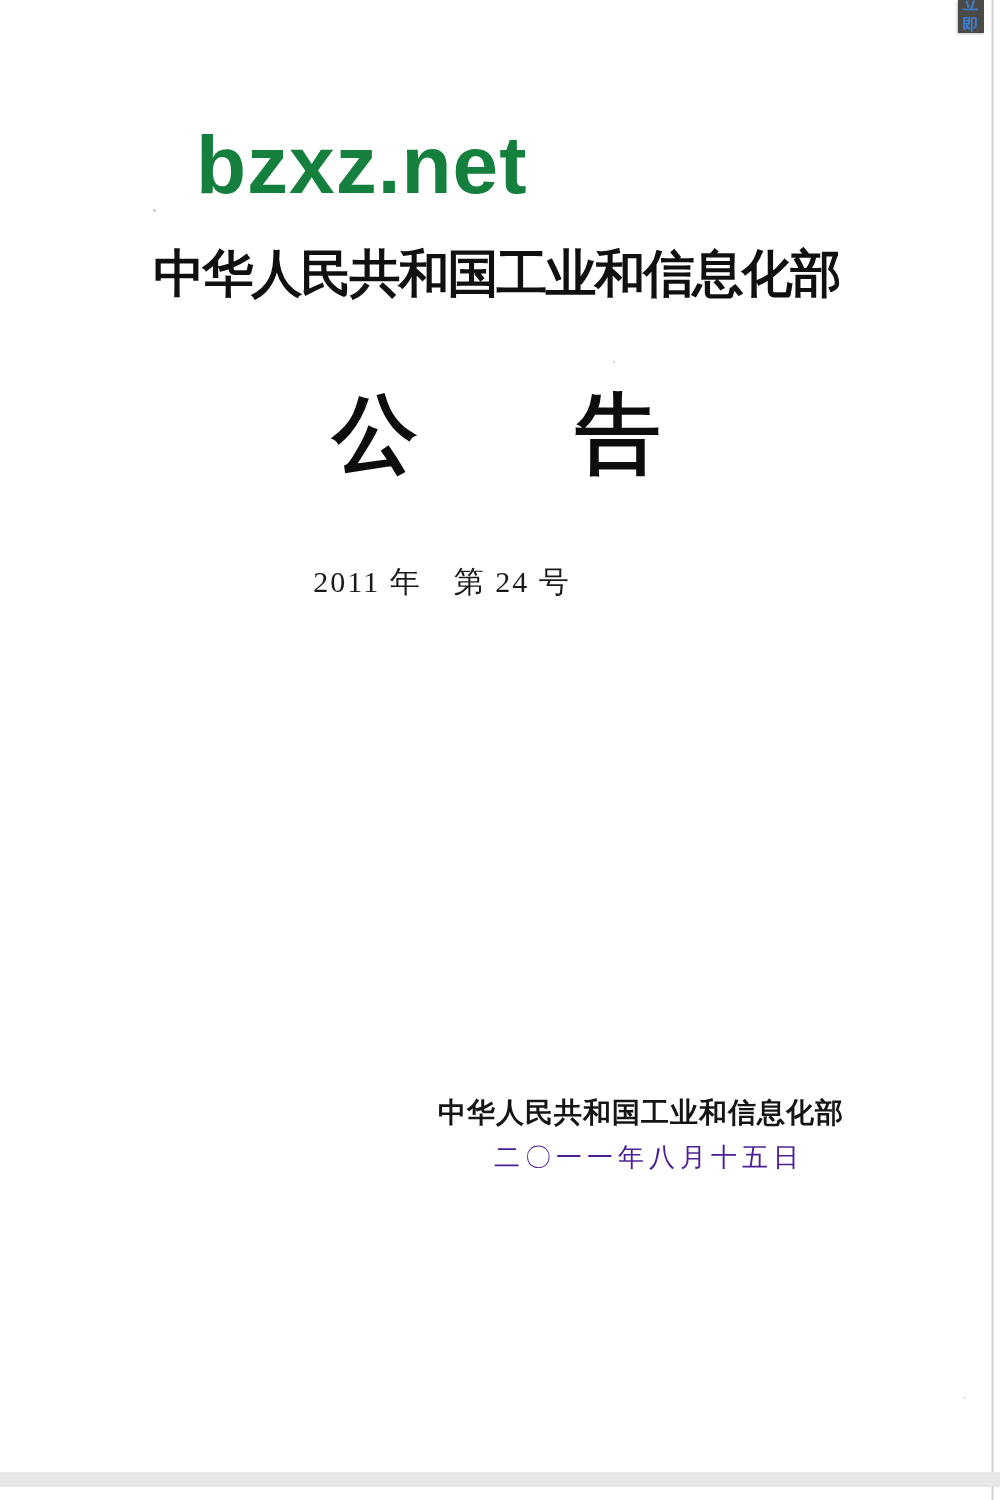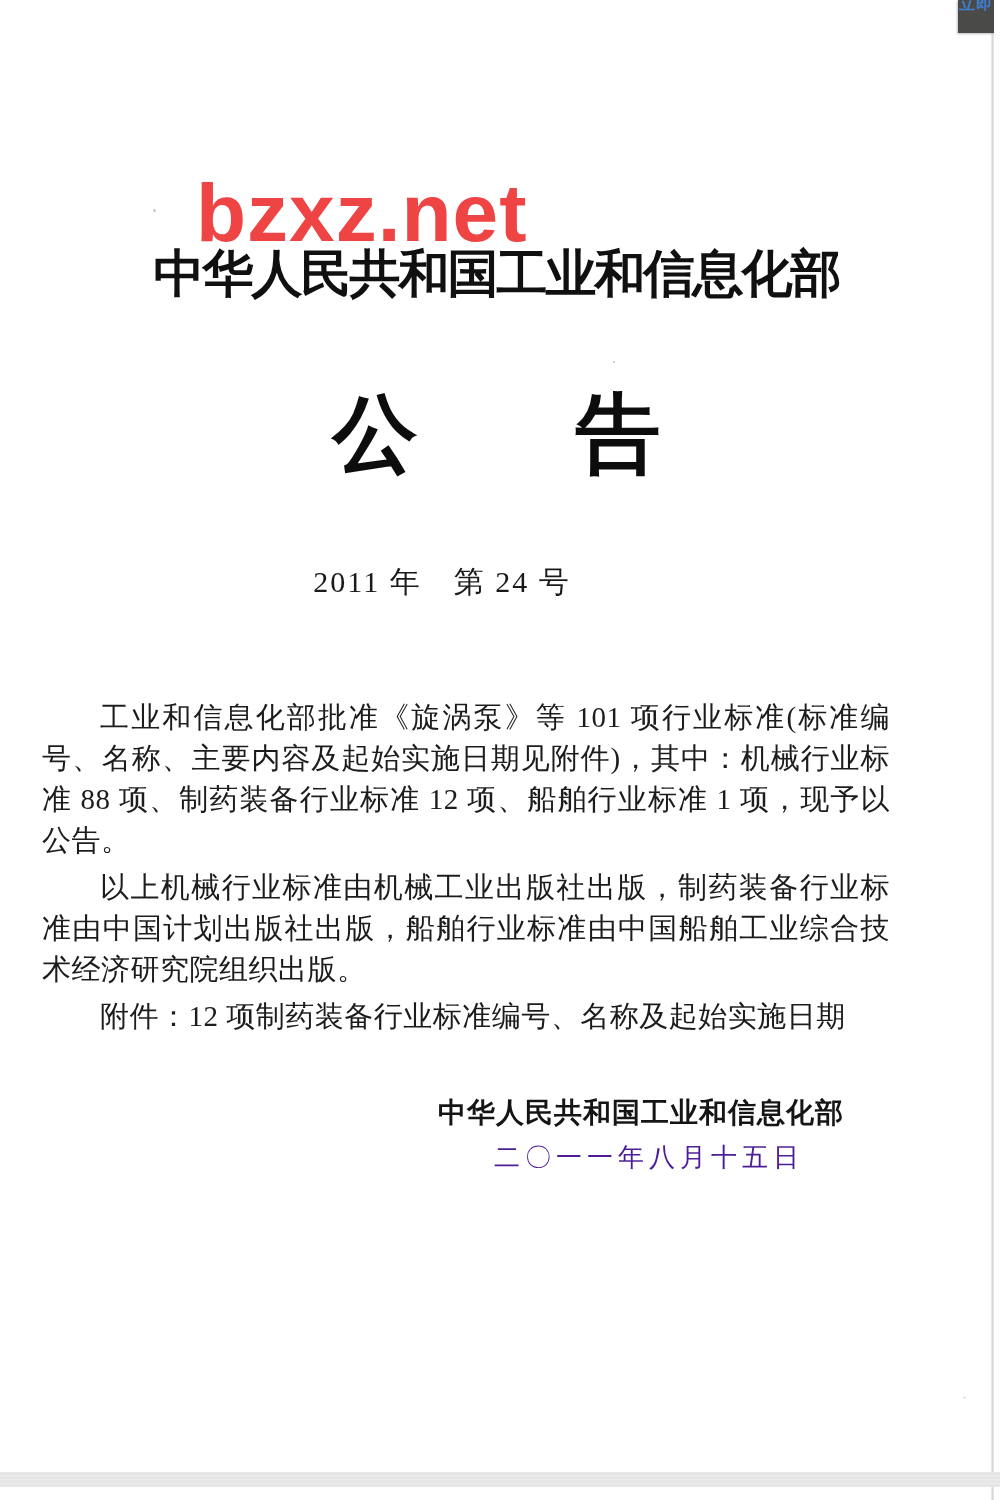--- a/index.html
+++ b/index.html
@@ -26,43 +26,42 @@
     position: absolute; left: 0; right: 0;
     top: 1472px; height: 15px;
     background: repeating-linear-gradient(
       to bottom,
       #e9e9e9 0px, #e4e4e4 2px, #eeeeee 4px
     );
   }
   
   .corner-box {
     position: absolute; left: 958px; top: 0;
-    width: 36px; height: 33px;
+    width: 26px; height: 33px;
     background: #4a4a49;
     overflow: hidden;
     box-shadow: -1px 1px 2px rgba(0,0,0,0.25);
   }
   .corner-box .corner-text {
     display: block;
     margin-top: -6px;
     text-align: center;
     color: #3d7fd0;
     font-family: "Liberation Sans", sans-serif;
     font-size: 16px; font-weight: 700;
     letter-spacing: 1px;
   }
   .watermark {
     position: absolute; left: 196px; top: 118px;
     font-family: "Liberation Sans", sans-serif;
     font-weight: 700;
     font-size: 82px;
     letter-spacing: 1px;
-    color: #ef4444;
+    color: #15803d;
     user-select: none;
-    margin-top: 48px;
   }
   .doc-title {
     position: absolute; left: 0; top: 240px;
     width: 993px;
     text-align: center;
     font-size: 51px;
     font-weight: 700;
     letter-spacing: -2px;
     color: #101010;
     white-space: nowrap;
@@ -132,25 +131,20 @@
 
   <div class="doc-title">中华人民共和国工业和信息化部</div>
 
   <div class="announcement">
     <span>公</span>
     <span>告</span>
   </div>
 
   <div class="issue-line">2011 年　第 24 号</div>
 
-  <div class="body-text">
-    <p>工业和信息化部批准《旋涡泵》等 101 项行业标准(标准编号、名称、主要内容及起始实施日期见附件)，其中：机械行业标准 88 项、制药装备行业标准 12 项、船舶行业标准 1 项，现予以公告。</p>
-    <p>以上机械行业标准由机械工业出版社出版，制药装备行业标准由中国计划出版社出版，船舶行业标准由中国船舶工业综合技术经济研究院组织出版。</p>
-    <p>附件：12 项制药装备行业标准编号、名称及起始实施日期</p>
-  </div>
 
   <div class="signature">中华人民共和国工业和信息化部</div>
 
   <div class="date-line">二〇一一年八月十五日</div>
 
   <span class="speck s1"></span>
   <span class="speck s2"></span>
   <span class="speck s3"></span>
 
   <div class="edge-line"></div>

